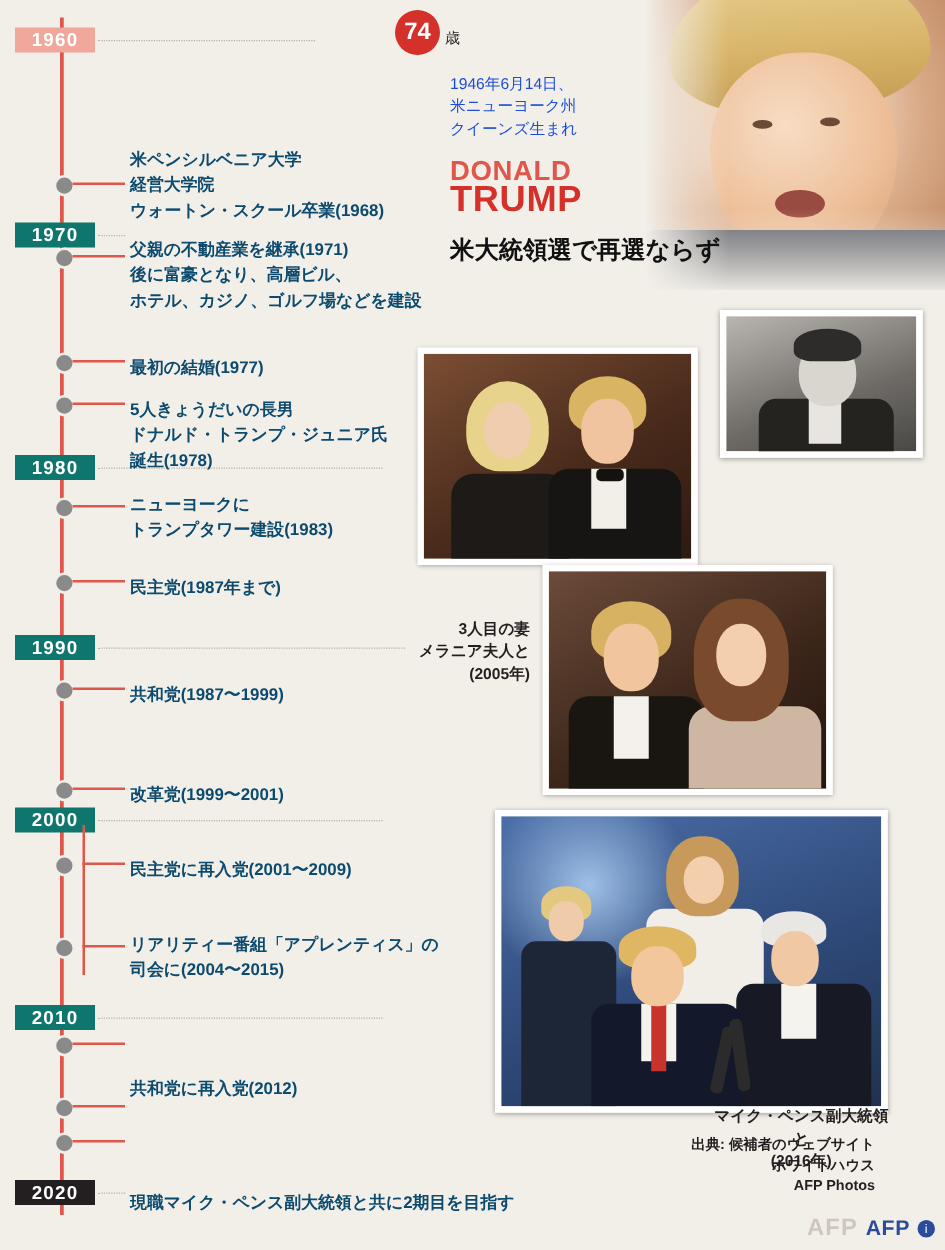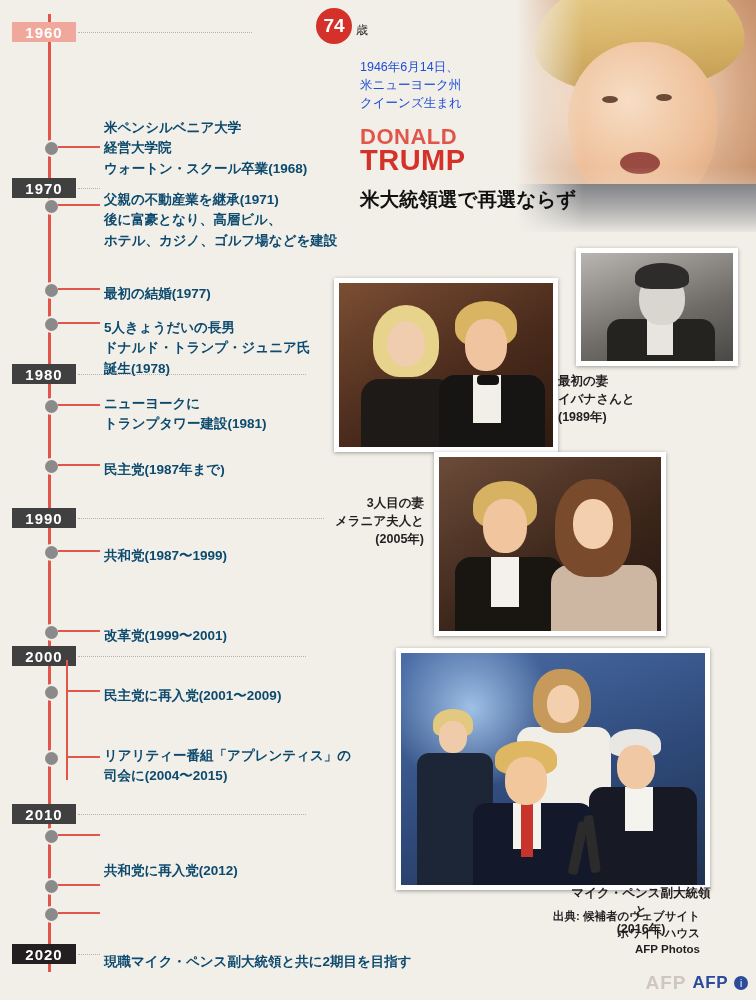--- a/index.html
+++ b/index.html
@@ -70,21 +70,21 @@
 
   
   .axis{
     position:absolute;left:48px;top:14px;width:3px;height:958px;background:#e0564b;
   }
   .year{
     position:absolute;left:12px;width:64px;height:20px;background:#f0a79c;
     color:#fff;font-weight:bold;font-size:15px;letter-spacing:1px;
     display:flex;align-items:center;justify-content:center;
   }
-  .year.dark{background:#404040;}
+  .year.dark{background:#0f766e;}
   .dotline{
     position:absolute;left:78px;height:1px;border-top:1px dotted #b9b2aa;
   }
   .node{
     position:absolute;left:43px;width:13px;height:13px;border-radius:50%;
     background:#8a8a8a;border:2px solid #f2efe9;
   }
   .connector{position:absolute;border-left:2px solid #e0564b;}
   .tick{position:absolute;height:2px;background:#e0564b;}
   .entry{
@@ -246,21 +246,21 @@
 経営大学院
 ウォートン・スクール卒業(1968)</div>
   <div class="entry" style="left:104px;top:190px;white-space:pre-line">父親の不動産業を継承(1971)
 後に富豪となり、高層ビル、
 ホテル、カジノ、ゴルフ場などを建設</div>
   <div class="entry" style="left:104px;top:284px;white-space:pre-line">最初の結婚(1977)</div>
   <div class="entry" style="left:104px;top:318px;white-space:pre-line">5人きょうだいの長男
 ドナルド・トランプ・ジュニア氏
 誕生(1978)</div>
   <div class="entry" style="left:104px;top:394px;white-space:pre-line">ニューヨークに
-トランプタワー建設(1981)</div>
+トランプタワー建設(1983)</div>
   <div class="entry" style="left:104px;top:460px;white-space:pre-line">民主党(1987年まで)</div>
   <div class="entry" style="left:104px;top:546px;white-space:pre-line">共和党(1987〜1999)</div>
   <div class="entry" style="left:104px;top:626px;white-space:pre-line">改革党(1999〜2001)</div>
   <div class="entry" style="left:104px;top:686px;white-space:pre-line">民主党に再入党(2001〜2009)</div>
   <div class="entry" style="left:104px;top:746px;white-space:pre-line">リアリティー番組「アプレンティス」の
 司会に(2004〜2015)</div>
   <div class="entry" style="left:104px;top:861px;white-space:pre-line">共和党に再入党(2012)</div>
   <div class="entry" style="left:104px;top:952px;white-space:pre-line">現職マイク・ペンス副大統領と共に2期目を目指す</div>
 
   <div class="photo p-bw">
@@ -275,23 +275,20 @@
     <div class="bg"></div>
     <div class="w-body"></div>
     <div class="w-hair"></div>
     <div class="w-face"></div>
     <div class="m-body"></div>
     <div class="m-shirt"></div>
     <div class="bow"></div>
     <div class="m-hair"></div>
     <div class="m-face"></div>
   </div>
-  <div class="cap" style="left:558px;top:372px;white-space:pre-line">最初の妻
-イバナさんと
-(1989年)</div>
 
   <div class="photo p-melania">
     <div class="bg"></div>
     <div class="m-body"></div>
     <div class="m-shirt"></div>
     <div class="m-hair"></div>
     <div class="m-face"></div>
     <div class="w-body"></div>
     <div class="w-hair"></div>
     <div class="w-face"></div>

